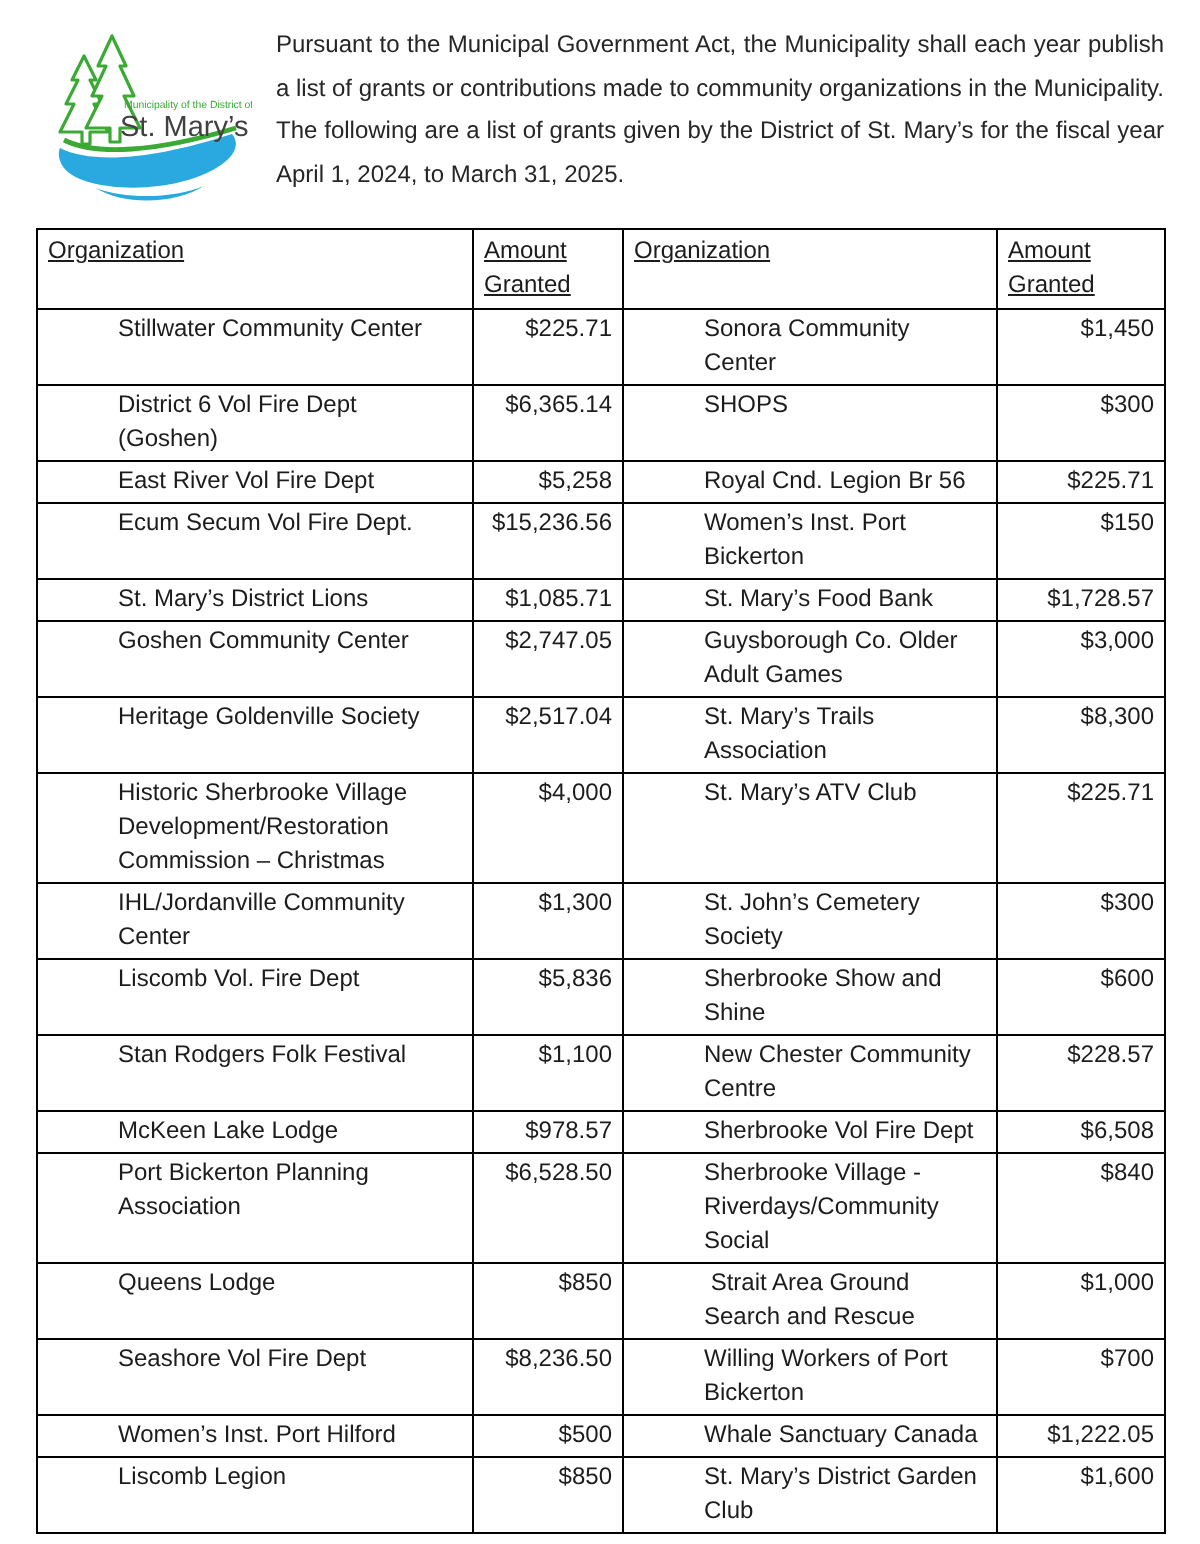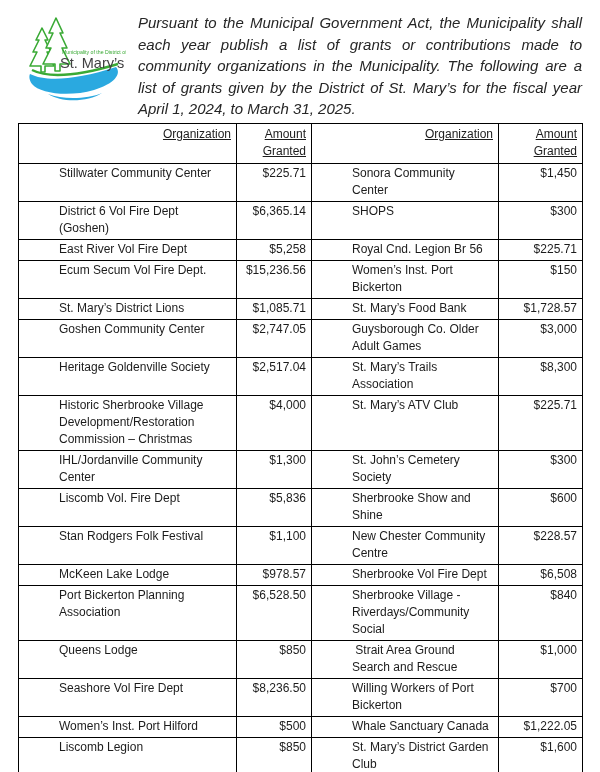--- a/index.html
+++ b/index.html
@@ -22,44 +22,43 @@
     gap: 8px;
     min-height: 98px;
   }
   .logo-box {
     flex: 0 0 112px;
     width: 112px;
     padding-top: 2px;
   }
   .intro {
     flex: 1;
-    font-size: 15px;
+    font-size: 12px;
     line-height: 21.6px;
     text-align: justify;
     color: #262626;
     margin: 0;
-    font-style: italic;
   }
   table.grants {
     border-collapse: collapse;
     table-layout: fixed;
     width: 564px;
     margin-top: 3px;
   }
   .grants th, .grants td {
     border: 1.4px solid #000000;
     padding: 1px 5px 2px 5px;
     font-size: 12px;
     line-height: 17px;
     vertical-align: top;
     overflow: hidden;
   }
   .grants th {
     font-weight: normal;
-    text-align: right;
+    text-align: left;
     text-decoration: underline;
     padding-top: 2px;
     padding-bottom: 3px;
   }
   .grants td.amt { text-align: right; }
   .grants td.org { white-space: pre-wrap; padding-left: 40px; }
   .grants tbody tr:last-child td:nth-child(1) { font-size: 12px; }
   .footer {
     margin-top: 31px;
     text-align: center;

